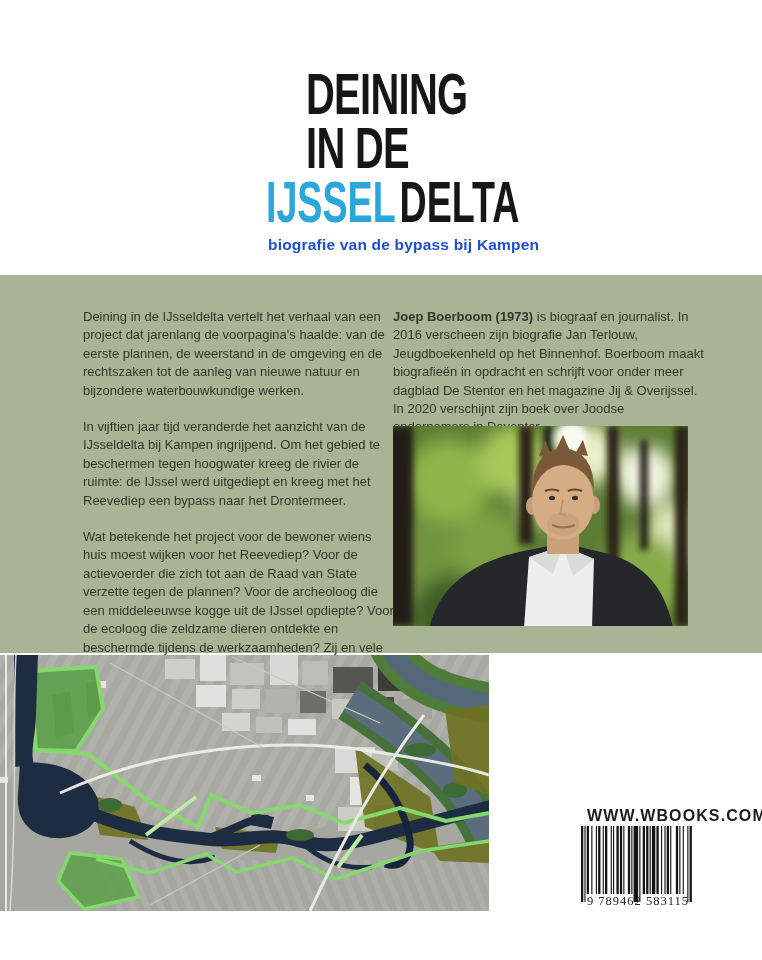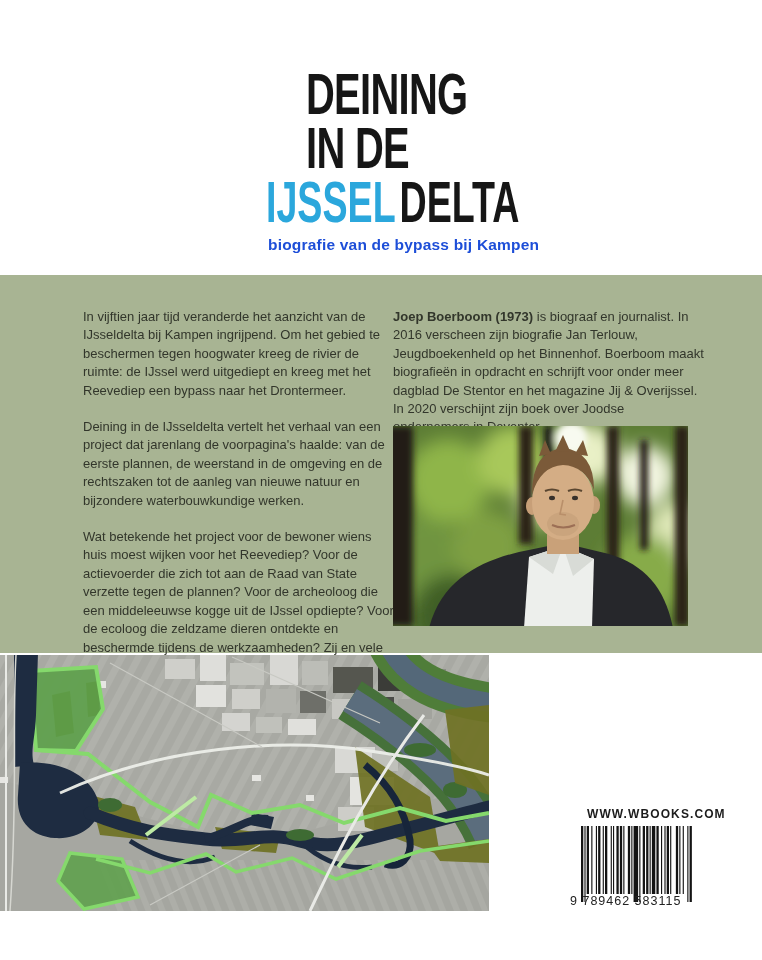--- a/index.html
+++ b/index.html
@@ -43,49 +43,49 @@
   }
   .author-photo svg { display:block; }
   
   .aerial-map {
     position:absolute; left:0; top:647px; width:489px; height:256px;
     overflow:hidden; background:#a6a7a1;
   }
   
   .website {
     position:absolute; left:587px; top:799px; width:110px;
-    font-size:12px; font-weight:bold; color:#1c1c1c; letter-spacing:1.1px;
+    font-size:16px; font-weight:bold; color:#1c1c1c; letter-spacing:1.1px;
     white-space:nowrap;
   }
   .barcode {
     position:absolute; left:577px; top:816px; width:120px; height:84px;
   }
   .isbn {
-    position:absolute; left:570px; top:886px; width:136px; text-align:left;
-    font-family:Liberation Sans, sans-serif; font-size:12.5px; color:#222;
+    position:absolute; left:570px; top:886px; width:136px; text-align:center;
+    font-family:Liberation Serif, serif; font-size:12.5px; color:#222;
     letter-spacing:1px; white-space:nowrap;
   }
 </style>
 </head>
 <body>
 
 <div class="cover">
 
   <div>
     <div class="title-line l1">DEINING</div>
     <div class="title-line l2">IN DE</div>
     <div class="title-line l3"><span class="title-blue">IJSSEL</span><span class="title-black">DELTA</span></div>
     <div class="subtitle">biografie van de bypass bij Kampen</div>
   </div>
 
   <div class="green-panel">
 
     <div class="col col-left">
+      <p><span class="ital">Deining in de IJsseldelta</span><span> vertelt het verhaal van een project dat jarenlang de voorpagina's haalde: van de eerste plannen, de weerstand in de omgeving en de rechtszaken tot de aanleg van nieuwe natuur en bijzondere waterbouwkundige werken.</span></p>
       <p>In vijftien jaar tijd veranderde het aanzicht van de IJssel­delta bij Kampen ingrijpend. Om het gebied te beschermen tegen hoogwater kreeg de rivier de ruimte: de IJssel werd uitgediept en kreeg met het Reevediep een bypass naar het Drontermeer.</p>
-      <p><span class="ital">Deining in de IJsseldelta</span><span> vertelt het verhaal van een project dat jarenlang de voorpagina's haalde: van de eerste plannen, de weerstand in de omgeving en de rechtszaken tot de aanleg van nieuwe natuur en bijzondere waterbouwkundige werken.</span></p>
       <p>Wat betekende het project voor de bewoner wiens huis moest wijken voor het Reevediep? Voor de actievoerder die zich tot aan de Raad van State verzette tegen de plannen? Voor de archeoloog die een middeleeuwse kogge uit de IJssel opdiepte? Voor de ecoloog die zeldzame dieren ontdekte en beschermde tijdens de werkzaamheden? Zij en vele andere betrokkenen doen in dit boek hun persoonlijke verhaal.</p>
     </div>
 
     <div class="col col-right">
       <p><span class="bold">Joep Boerboom (1973)</span><span> is biograaf en journalist. In 2016 verscheen zijn biografie </span><span class="ital">Jan Terlouw, Jeugdboekenheld op het Binnenhof</span><span>. Boerboom maakt biografieën in opdracht en schrijft voor onder meer dagblad </span><span class="ital">De Stentor</span><span> en het magazine </span><span class="ital">Jij &amp; Overijssel</span><span>. In 2020 verschijnt zijn boek over Joodse ondernemers in Deventer.</span></p>
     </div>
 
     <div class="author-photo">
       <svg width="295" height="200" viewBox="0 0 295 200">
         <defs>

